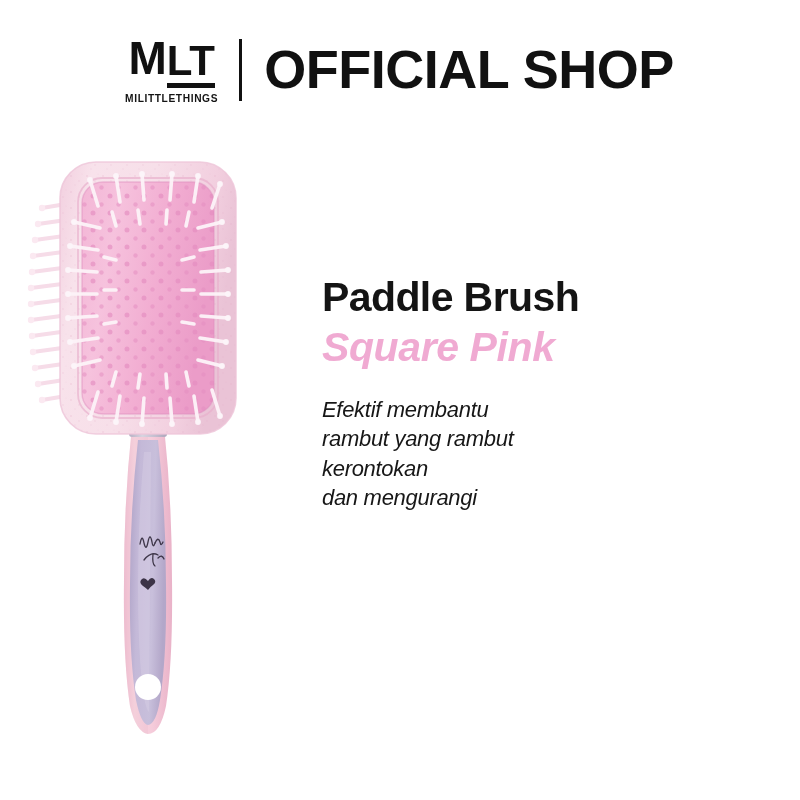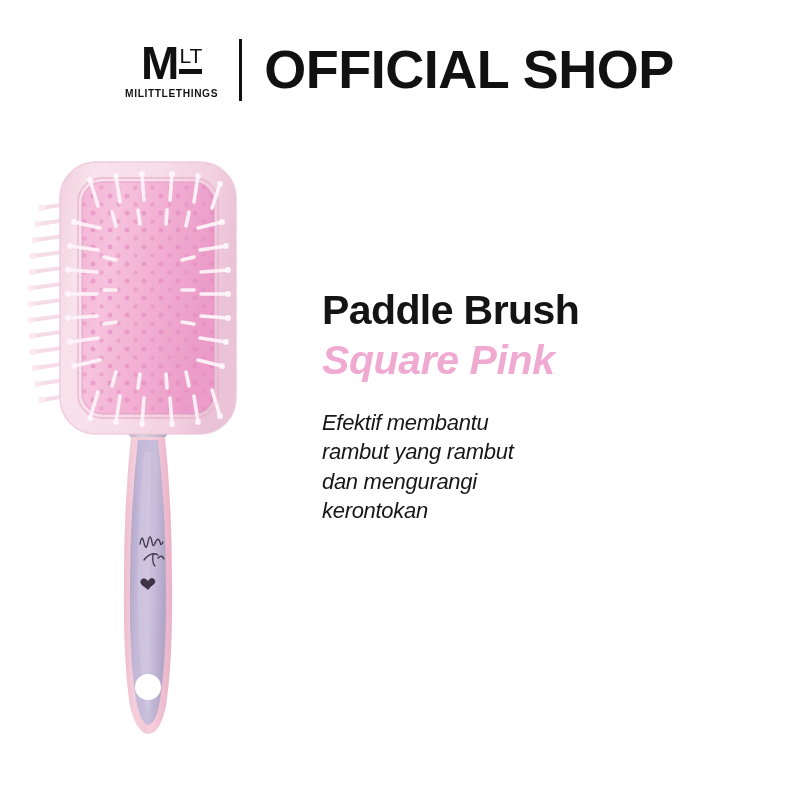--- a/index.html
+++ b/index.html
@@ -55,22 +55,22 @@
     color: #111111;
   }
   .logo-lt-wrap {
     display: flex;
     flex-direction: column;
     align-items: stretch;
     margin-left: 1px;
     padding-top: 2px;
   }
   .logo-lt {
-    font-size: 21px;
-    font-weight: 400;
+    font-size: 42px;
+    font-weight: 700;
     line-height: 0.9;
     letter-spacing: 0px;
     color: #111111;
   }
   .logo-underline {
     height: 5px;
     background: #111111;
     margin-top: 3px;
     width: 100%;
   }
@@ -98,21 +98,21 @@
     line-height: 1;
     white-space: nowrap;
     align-self: center;
     padding-bottom: 2px;
   }
 
   
   .copy-panel {
     position: absolute;
     left: 322px;
-    top: 288px;
+    top: 275px;
     width: 400px;
   }
   .product-name {
     font-size: 41px;
     font-weight: 700;
     color: #141414;
     line-height: 1.08;
     letter-spacing: -0.6px;
     white-space: nowrap;
   }
@@ -402,18 +402,18 @@
       </g>
     </svg>
   </div>
 
   <div class="copy-panel">
     <div class="product-name">Paddle Brush</div>
     <div class="product-variant">Square Pink</div>
     <div class="product-desc">
       <span class="desc-line">Efektif membantu</span>
       <span class="desc-line">rambut yang rambut</span>
+      <span class="desc-line">kerontokan</span>
       <span class="desc-line">dan mengurangi</span>
-      <span class="desc-line">kerontokan</span>
     </div>
   </div>
 
 </div>
 
 </body></html>

